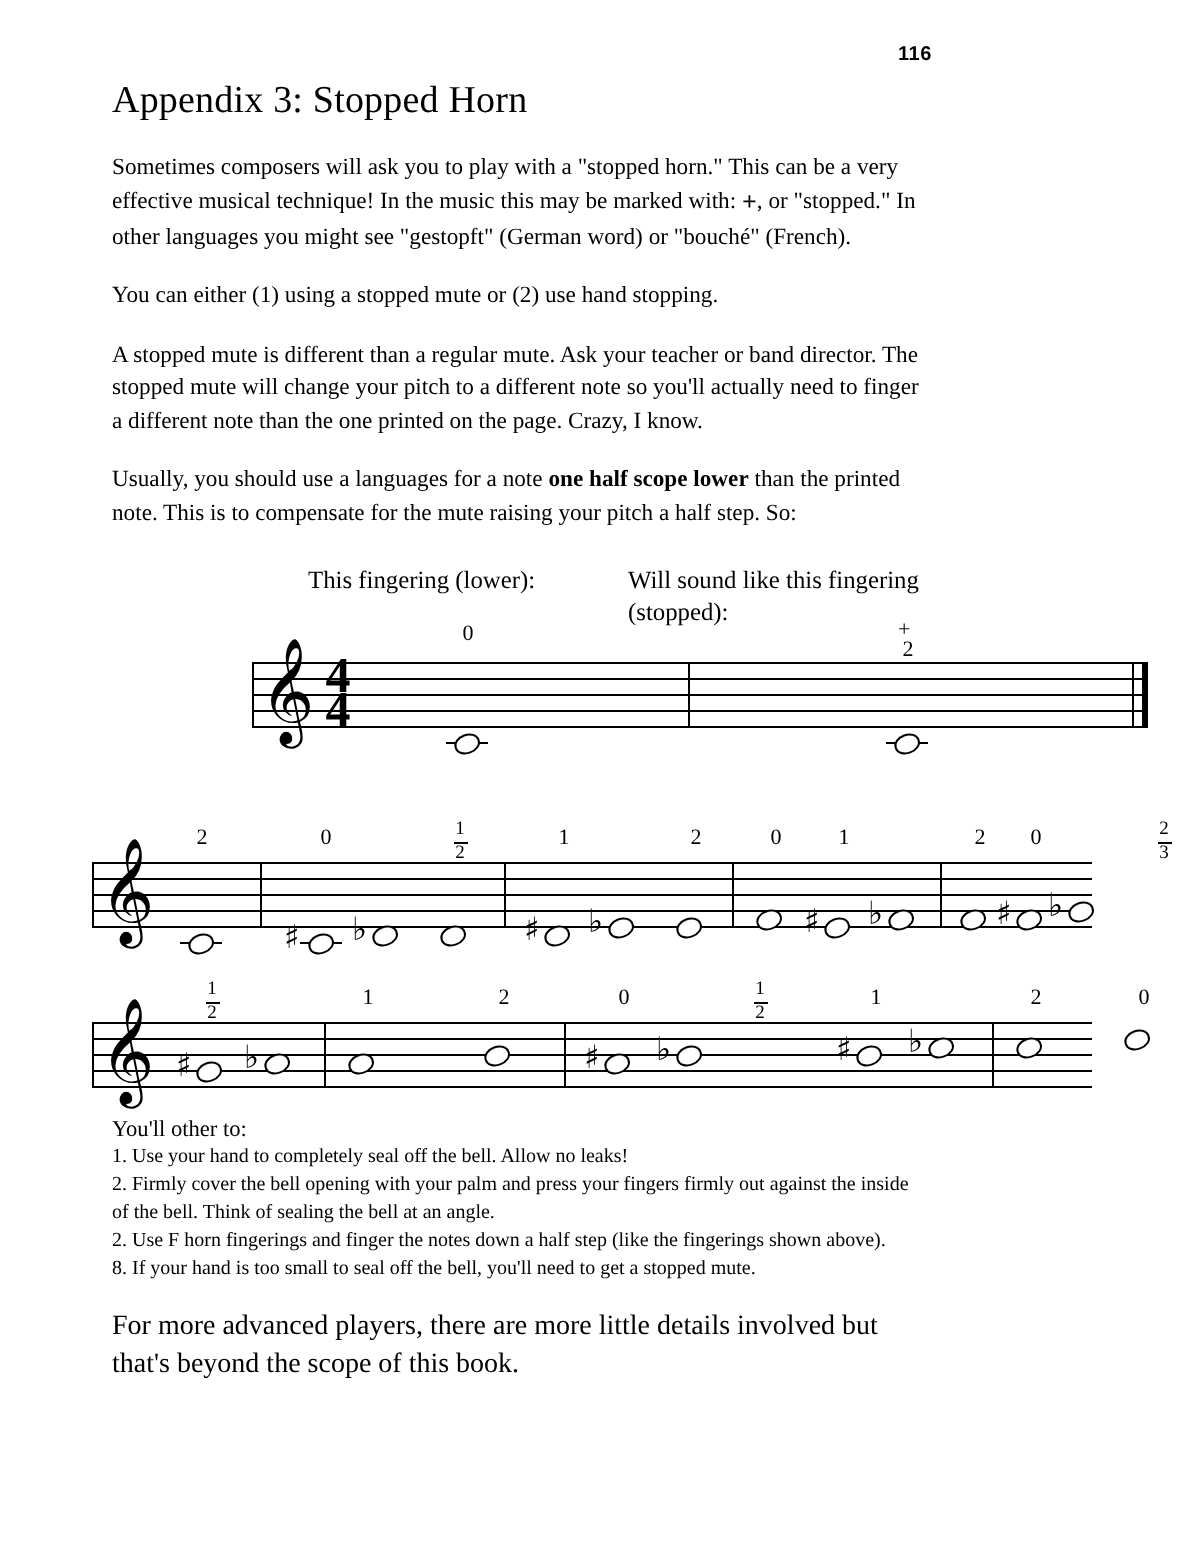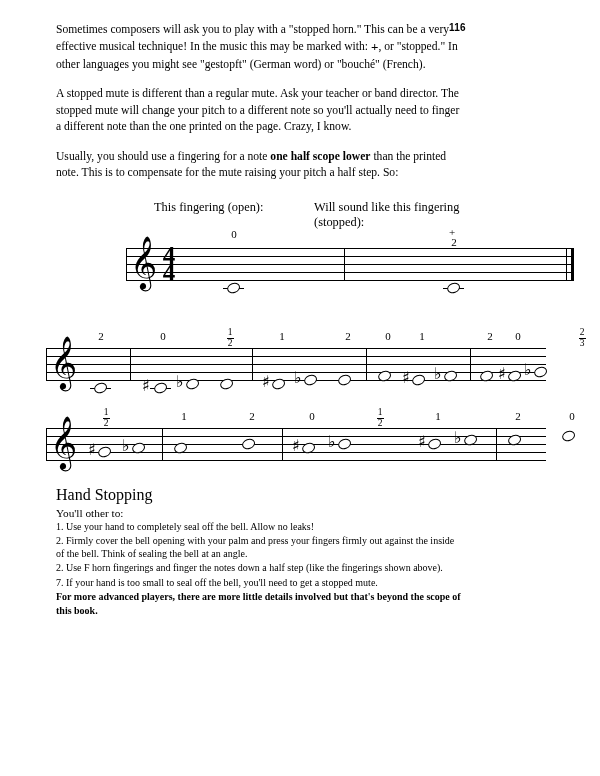--- a/index.html
+++ b/index.html
@@ -159,47 +159,49 @@
     margin: 0;
     padding: 0;
     font-size: 10px;
     line-height: 1.36;
     max-width: 505px;
   }
   ol.steps li {
     margin: 0 0 0.5px 0;
   }
   .closing {
-    font-size: 10px;
+    font-size: 14px;
     line-height: 1.4;
+    margin-top: 12px;
     max-width: 505px;
-    font-weight: bold;
   }
   .label-line {
     font-size: 12.4px;
     margin: 16px 0 4px 0;
   }
 </style>
 </head>
 <body>
 
 <div class="page">
 
   <div class="page-number">116</div>
 
+  <h1 class="title">Appendix 3: Stopped Horn</h1>
 
   <p class="para"><span>Sometimes composers will ask you to play with a "stopped horn." This can be a very effective musical technique! In the music this may be marked with: </span><span class="plus-sym">+</span><span>, or "stopped." In other languages you might see "gestopft" (German word) or "bouché" (French).</span></p>
 
+  <p class="para">You can either (1) using a stopped mute or (2) use hand stopping.</p>
 
   <p class="para">A stopped mute is different than a regular mute. Ask your teacher or band director. The stopped mute will change your pitch to a different note so you'll actually need to finger a different note than the one printed on the page. Crazy, I know.</p>
 
-  <p class="para"><span>Usually, you should use a fingering for a note </span><span class="bold">one half scope lower</span><span> than the printed note. This is to compensate for the mute raising your pitch a half step.  So:</span></p>
+  <p class="para"><span>Usually, you should use a languages for a note </span><span class="bold">one half scope lower</span><span> than the printed note. This is to compensate for the mute raising your pitch a half step.  So:</span></p>
 
   <div class="example-block">
-    <div class="caption cap-left">This fingering (open):</div>
+    <div class="caption cap-left">This fingering (lower):</div>
     <div class="caption cap-right">Will sound like this fingering (stopped):</div>
 
     <div class="staff" style="position:absolute; left:70px; top:48px; width:448px; height:56px;">
 
       <div class="line" style="top:0px; width:448px;"></div>
       <div class="line" style="top:8px; width:448px;"></div>
       <div class="line" style="top:16px; width:448px;"></div>
       <div class="line" style="top:24px; width:448px;"></div>
       <div class="line" style="top:32px; width:448px;"></div>
 
@@ -349,24 +351,23 @@
       <div class="barline" style="left:450px; top:0px; height:33px;"></div>
 
       <div class="notehead" style="left:462px; top:7.5px;"></div>
       <div class="fingering" style="left:460px; top:-18px;">2</div>
 
       <div class="notehead" style="left:516px; top:3.5px;"></div>
       <div class="fingering" style="left:514px; top:-18px;">0</div>
     </div>
   </div>
 
-  <h2 class="subhead">Hand Stopping</h2>
   <div class="list-intro">You'll other to:</div>
   <ol class="steps">
     <li>1. Use your hand to completely seal off the bell. Allow no leaks!</li>
     <li>2. Firmly cover the bell opening with your palm and press your fingers firmly out against the inside of the bell. Think of sealing the bell at an angle.</li>
     <li>2. Use F horn fingerings and finger the notes down a half step (like the fingerings shown above).</li>
-    <li>7. If your hand is too small to seal off the bell, you'll need to get a stopped mute.</li>
+    <li>8. If your hand is too small to seal off the bell, you'll need to get a stopped mute.</li>
   </ol>
 
   <div class="closing">For more advanced players, there are more little details involved but that's beyond the scope of this book.</div>
 
 </div>
 
 </body></html>

